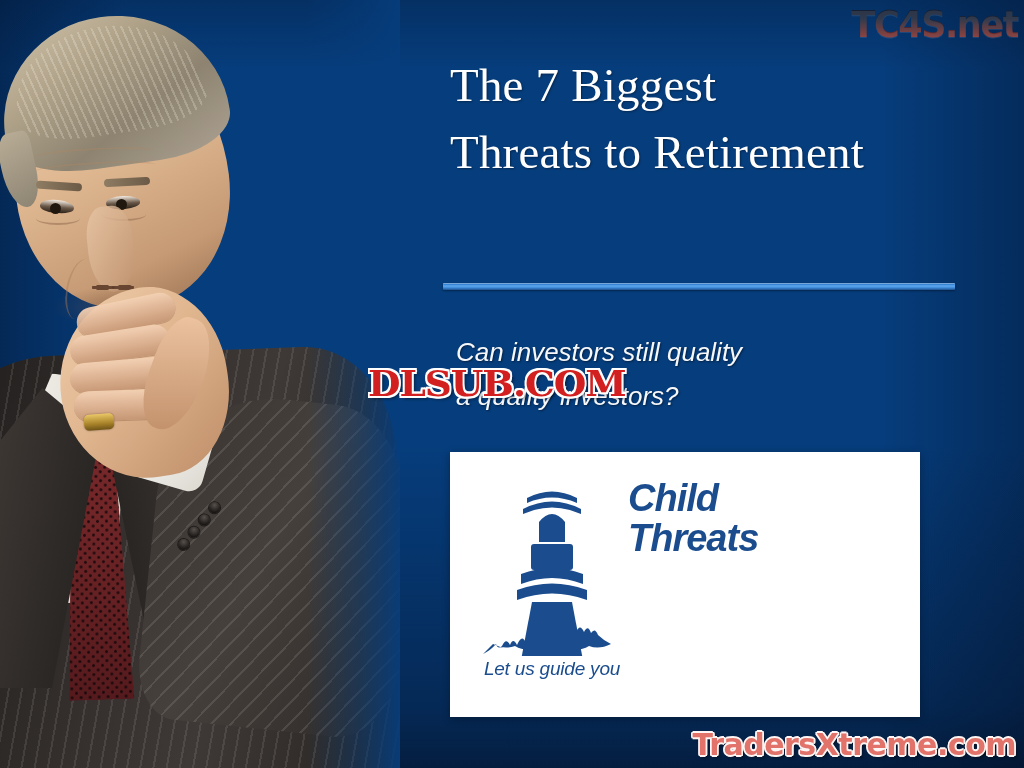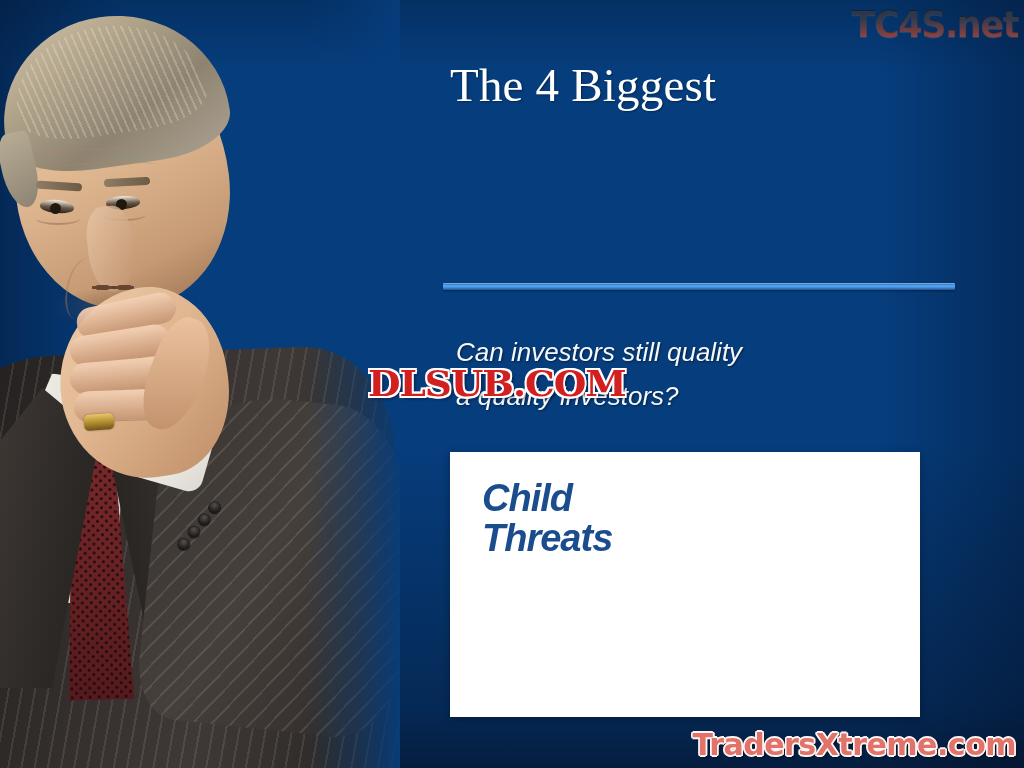--- a/index.html
+++ b/index.html
@@ -368,21 +368,20 @@
     margin-top: 2px;
     color: #1b4d8e;
     font-family: "Liberation Sans", "DejaVu Sans", sans-serif;
     font-style: italic;
     font-size: 19px;
     font-weight: 400;
     white-space: nowrap;
     letter-spacing: -.2px;
   }
   .logo-words {
-    margin-left: 6px;
     color: #1b4d8e;
     font-family: "Liberation Sans", "DejaVu Sans", sans-serif;
     font-weight: bold;
     font-style: italic;
     font-size: 38px;
     line-height: 40px;
     letter-spacing: -1px;
   }
 
   
@@ -488,33 +487,61 @@
     <div class="ph finger f2"></div>
     <div class="ph finger f3"></div>
     <div class="ph finger f4"></div>
     <div class="ph thumb"></div>
     <div class="ph ring"></div>
 
     <div class="photo-fade"></div>
   </div>
 
   <div class="title">
-    <div>The 4 Biggest</div>
+    <div>The 7 Biggest</div>
+    <div>Threats to Retirement</div>
   </div>
 
   <div class="divider"></div>
 
   <div class="subtitle">
     <div>Can investors still quality</div>
     <div>a quality investors?</div>
   </div>
 
   <div class="logo-card">
     <div class="logo-inner">
 
+      <div class="logo-mark">
+        <svg width="150" height="178" viewBox="0 0 150 178">
+          <g fill="#1b4d8e">
+
+            <path d="M50 20 q25 -13 50 0 l0 5 q-25 -11 -50 0 z"></path>
+            <path d="M46 31 q29 -15 58 0 l0 5 q-29 -13 -58 0 z"></path>
+
+            <path d="M62 44 q13 -16 26 0 l0 20 l-26 0 z"></path>
+
+            <rect x="54" y="66" width="42" height="26" rx="3"></rect>
+
+            <path d="M44 96 q31 -12 62 0 l0 10 q-31 -12 -62 0 z"></path>
+
+            <path d="M40 112 q35 -13 70 0 l0 10 q-35 -13 -70 0 z"></path>
+
+            <path d="M55 124 l40 0 l14 74 l-68 0 z"></path>
+
+            <path d="M6 176
+                     q8 -4 13 -10 q2 6 6 2 q4 -9 8 -1 q3 -8 7 0 q5 -12 9 -2
+                     q5 -13 9 -3 q6 -16 11 -3 q5 -14 10 -2 q6 -15 11 -2
+                     q5 -11 9 -1 q4 -9 8 0 q4 -8 7 1 q4 -6 7 2 q5 5 13 9
+                     q-12 6 -22 2 q-12 7 -24 1 q-13 7 -26 0 q-12 6 -24 -1
+                     q-11 4 -22 -2 z"></path>
+          </g>
+        </svg>
+        <div class="logo-tagline">Let us guide you</div>
+      </div>
 
       <div class="logo-words">
         <div>Child</div>
         <div>Threats</div>
       </div>
 
     </div>
   </div>
 
   <div class="wm-tc4s">TC4S.net</div>

